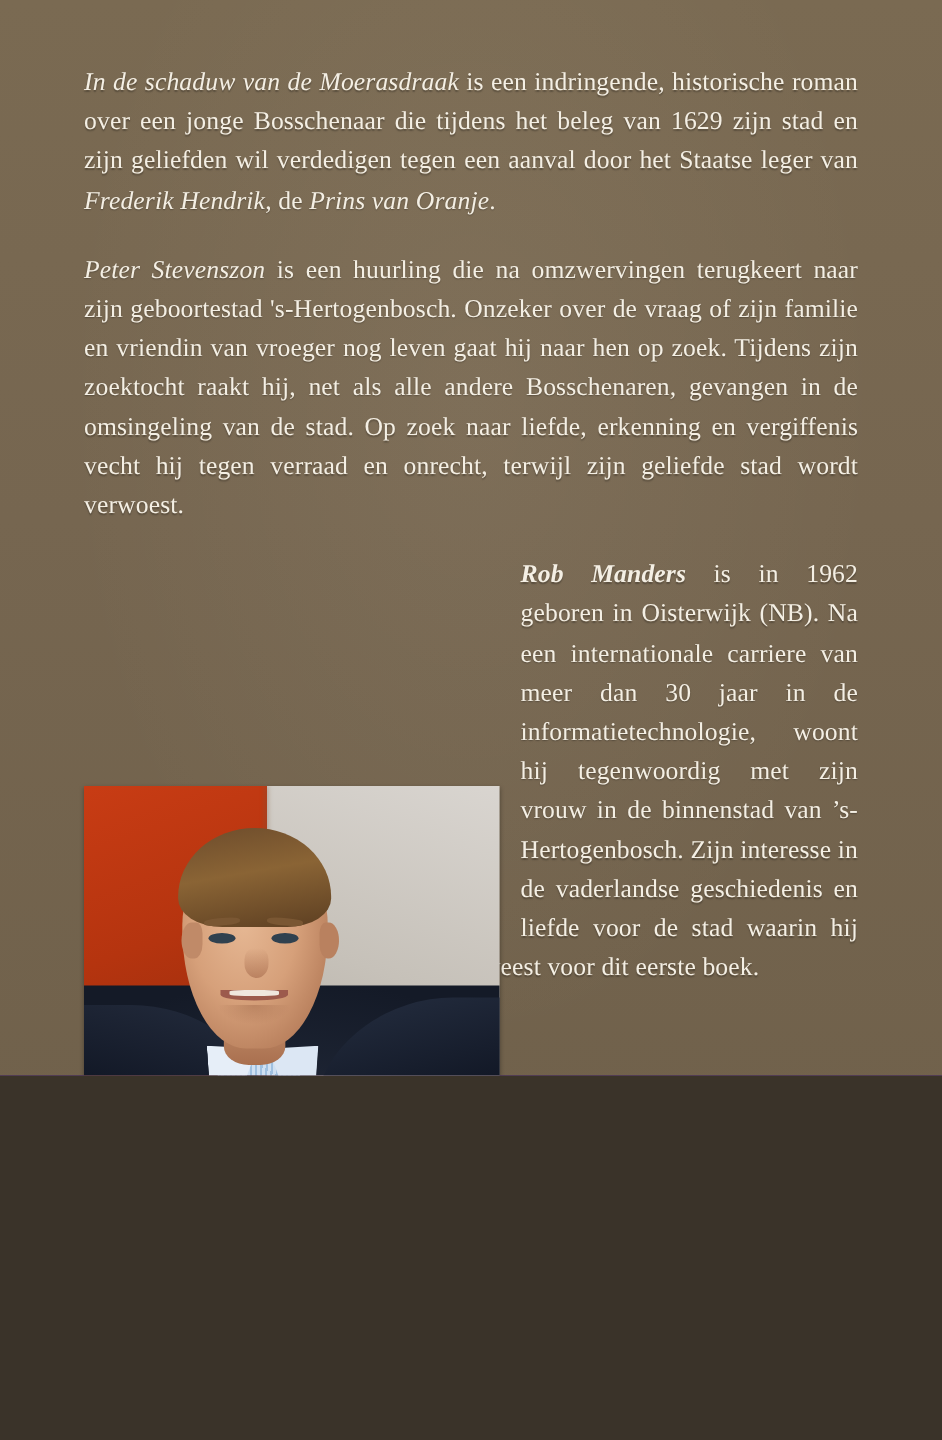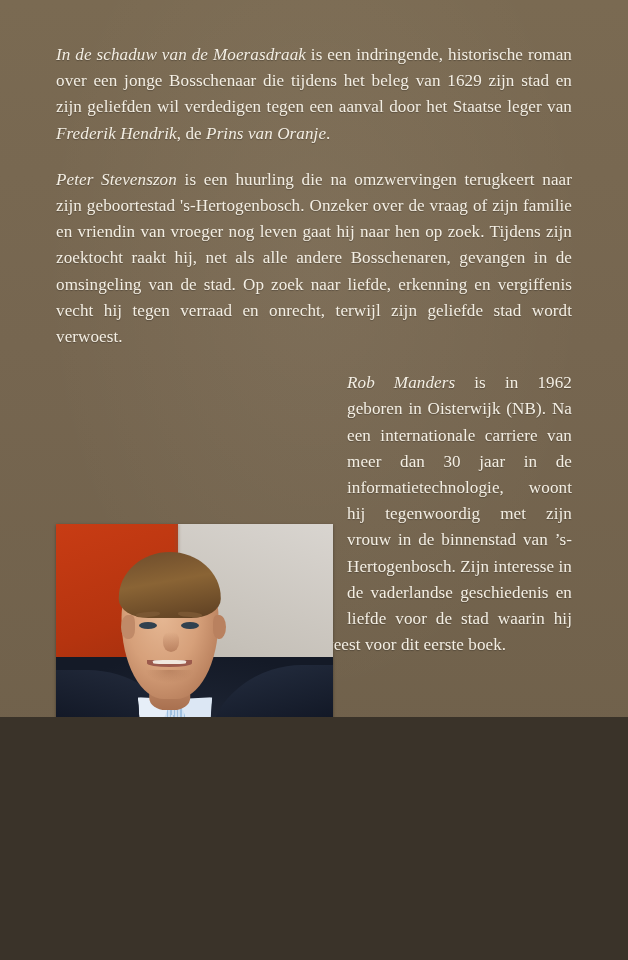--- a/index.html
+++ b/index.html
@@ -41,21 +41,21 @@
     font-size: 17.1px;
     line-height: 26.2px;
     text-align: justify;
     text-align-last: left;
     letter-spacing: 0.08px;
     text-shadow: 0 1px 1px rgba(0,0,0,0.28);
   }
   .para { margin: 0 0 20px 0; }
   .para:last-child { margin-bottom: 0; }
   .it { font-style: italic; }
-  .bi { font-style: italic; font-weight: normal; }
+  .bi { font-style: italic; font-weight: bold; }
 
   
   .portrait-float {
     float: left;
     width: 277px;
     height: 222px;
     margin: 8px 14px 6px 0;
     shape-margin: 10px;
   }
 

